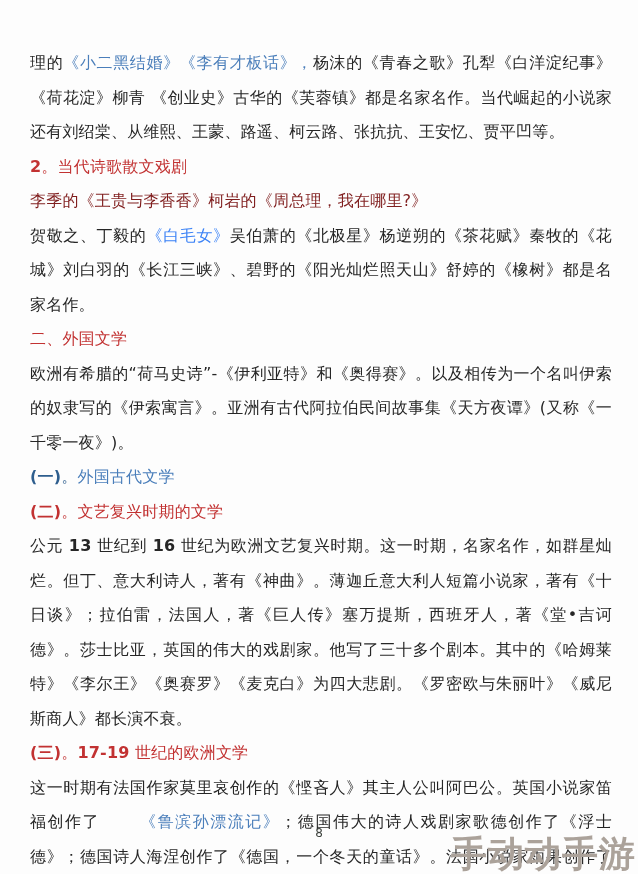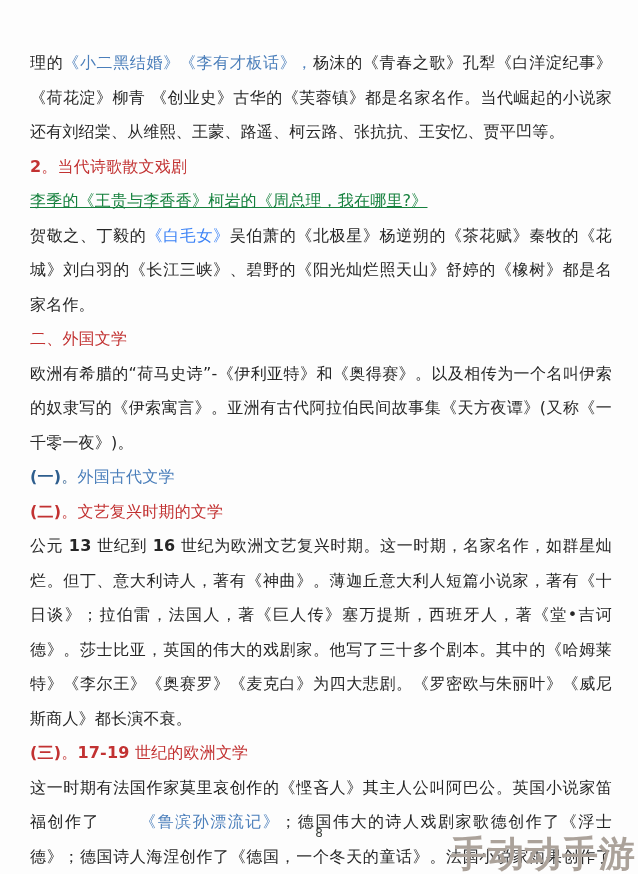--- a/index.html
+++ b/index.html
@@ -44,21 +44,21 @@
     line-height: 1;
   }
 </style>
 </head>
 <body>
 
 <div class="page">
   <div class="content">
       <p class="block paragraph"><span style="color: rgb(38, 38, 38);">理的</span><span style="color: rgb(74, 126, 186);">《小二黑结婚》《李有才板话》，</span><span style="color: rgb(38, 38, 38);">杨沫的《青春之歌》孔犁《白洋淀纪事》《荷花淀》柳青 《创业史》古华的《芙蓉镇》都是名家名作。当代崛起的小说家还有刘绍棠、从维熙、王蒙、路遥、柯云路、张抗抗、王安忆、贾平凹等。</span></p>
       <p class="block heading"><span class="seg-bold" style="color: rgb(194, 50, 50);">2</span><span style="color: rgb(194, 50, 50);">。当代诗歌散文戏剧</span></p>
-      <p class="block paragraph"><span style="color: #15803d; text-decoration: underline;">李季的《王贵与李香香》柯岩的《周总理，我在哪里?》</span></p>
+      <p class="block paragraph"><span style="color: #7f1d1d;">李季的《王贵与李香香》柯岩的《周总理，我在哪里?》</span></p>
       <p class="block paragraph"><span style="color: rgb(38, 38, 38); margin-top: 48px;">贺敬之、丁毅的</span><span style="color: #3b82f6;">《白毛女》</span><span style="color: rgb(38, 38, 38);">吴伯萧的《北极星》杨逆朔的《茶花赋》秦牧的《花城》刘白羽的《长江三峡》、碧野的《阳光灿烂照天山》舒婷的《橡树》都是名家名作。</span></p>
       <p class="block heading"><span style="color: rgb(194, 50, 50);">二、外国文学</span></p>
       <p class="block paragraph"><span style="color: rgb(38, 38, 38);">欧洲有希腊的“荷马史诗”-《伊利亚特》和《奥得赛》。以及相传为一个名叫伊索的奴隶写的《伊索寓言》。亚洲有古代阿拉伯民间故事集《天方夜谭》(又称《一千零一夜》)。</span></p>
       <p class="block heading"><span class="seg-bold" style="color: rgb(46, 94, 142);">(一)</span><span style="color: rgb(46, 94, 142);">。</span><span style="color: rgb(74, 126, 186);">外国古代文学</span></p>
       <p class="block heading"><span class="seg-bold" style="color: rgb(194, 50, 50);">(二)</span><span style="color: rgb(194, 50, 50);">。文艺复兴时期的文学</span></p>
       <p class="block paragraph"><span style="color: rgb(38, 38, 38);">公元 </span><span class="seg-bold" style="color: rgb(38, 38, 38);">13</span><span style="color: rgb(38, 38, 38);"> 世纪到 </span><span class="seg-bold" style="color: rgb(38, 38, 38);">16</span><span style="color: rgb(38, 38, 38);"> 世纪为欧洲文艺复兴时期。这一时期，名家名作，如群星灿烂。但丁、意大利诗人，著有《神曲》。薄迦丘意大利人短篇小说家，著有《十日谈》；拉伯雷，法国人，著《巨人传》塞万提斯，西班牙人，著《堂•吉诃德》。莎士比亚，英国的伟大的戏剧家。他写了三十多个剧本。其中的《哈姆莱特》《李尔王》《奥赛罗》《麦克白》为四大悲剧。《罗密欧与朱丽叶》《威尼斯商人》都长演不衰。</span></p>
       <p class="block heading"><span class="seg-bold" style="color: rgb(194, 50, 50);">(三)</span><span style="color: rgb(194, 50, 50);">。</span><span class="seg-bold" style="color: rgb(194, 50, 50);">17-19</span><span style="color: rgb(194, 50, 50); margin-top: 17px;"> 世纪的欧洲文学</span></p>
       <p class="block paragraph"><span style="color: rgb(38, 38, 38);">这一时期有法国作家莫里哀创作的《悭吝人》其主人公叫阿巴公。英国小说家笛福创作了</span><span style="color: rgb(74, 126, 186); margin-left: 40px;">《鲁滨孙漂流记》</span><span style="color: rgb(38, 38, 38);">；德国伟大的诗人戏剧家歌德创作了《浮士德》；德国诗人海涅创作了《德国，一个冬天的童话》。法国小说家雨果创作了《巴黎圣母院》，</span></p>
     </div>
   <div class="footer-pagenum">8</div>

